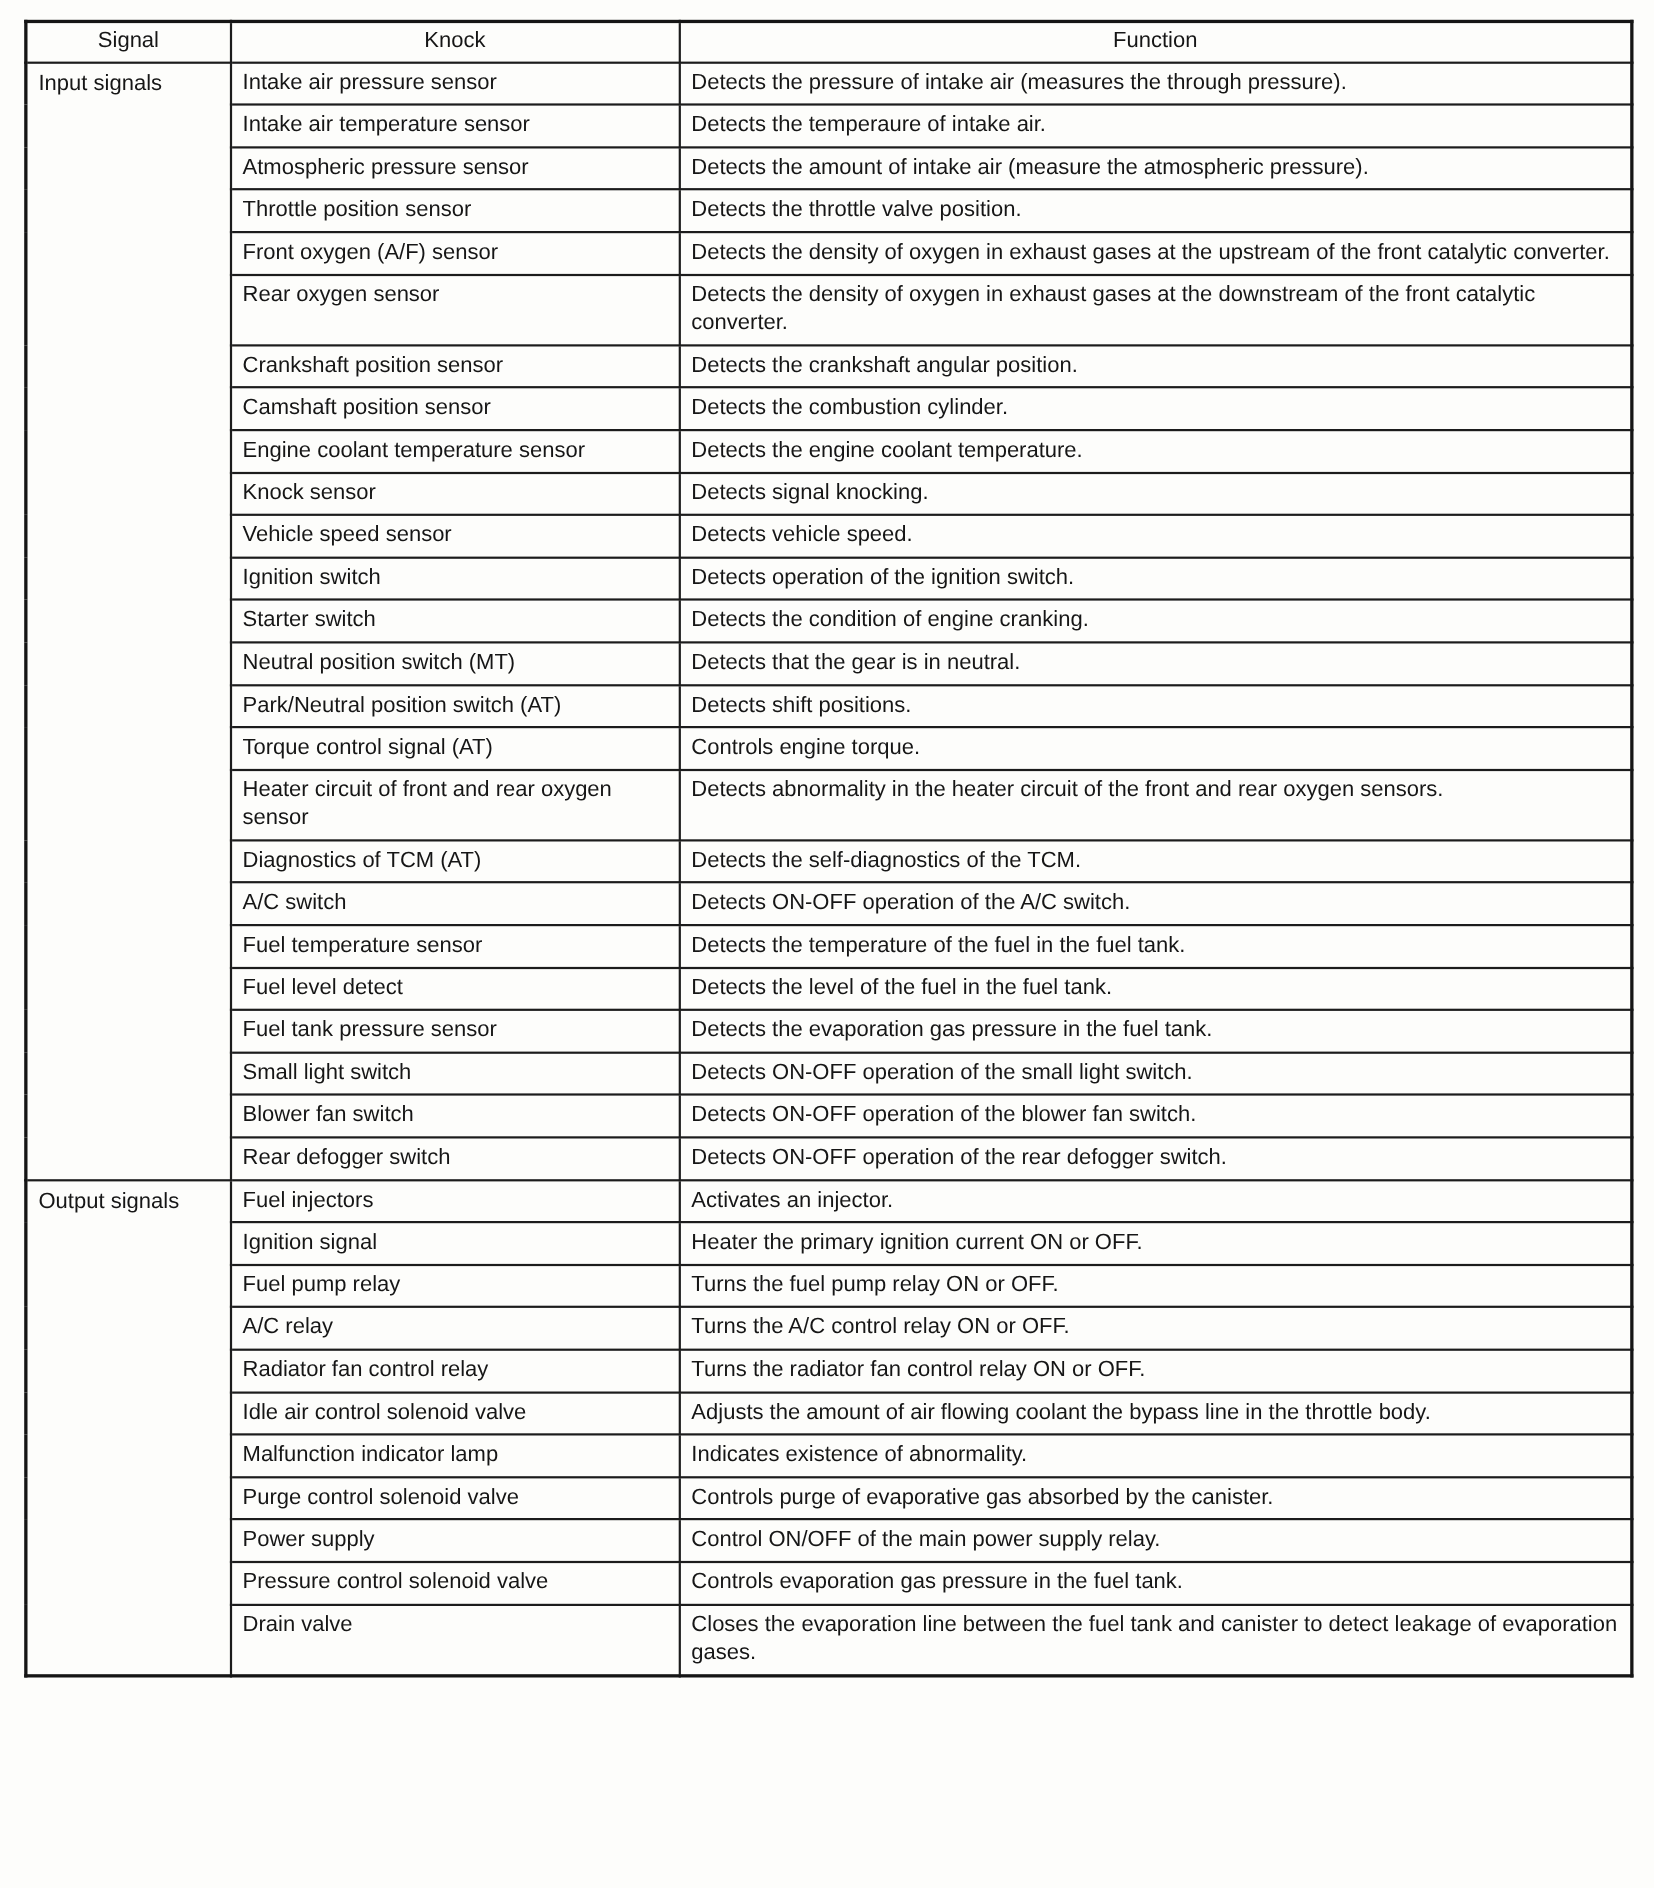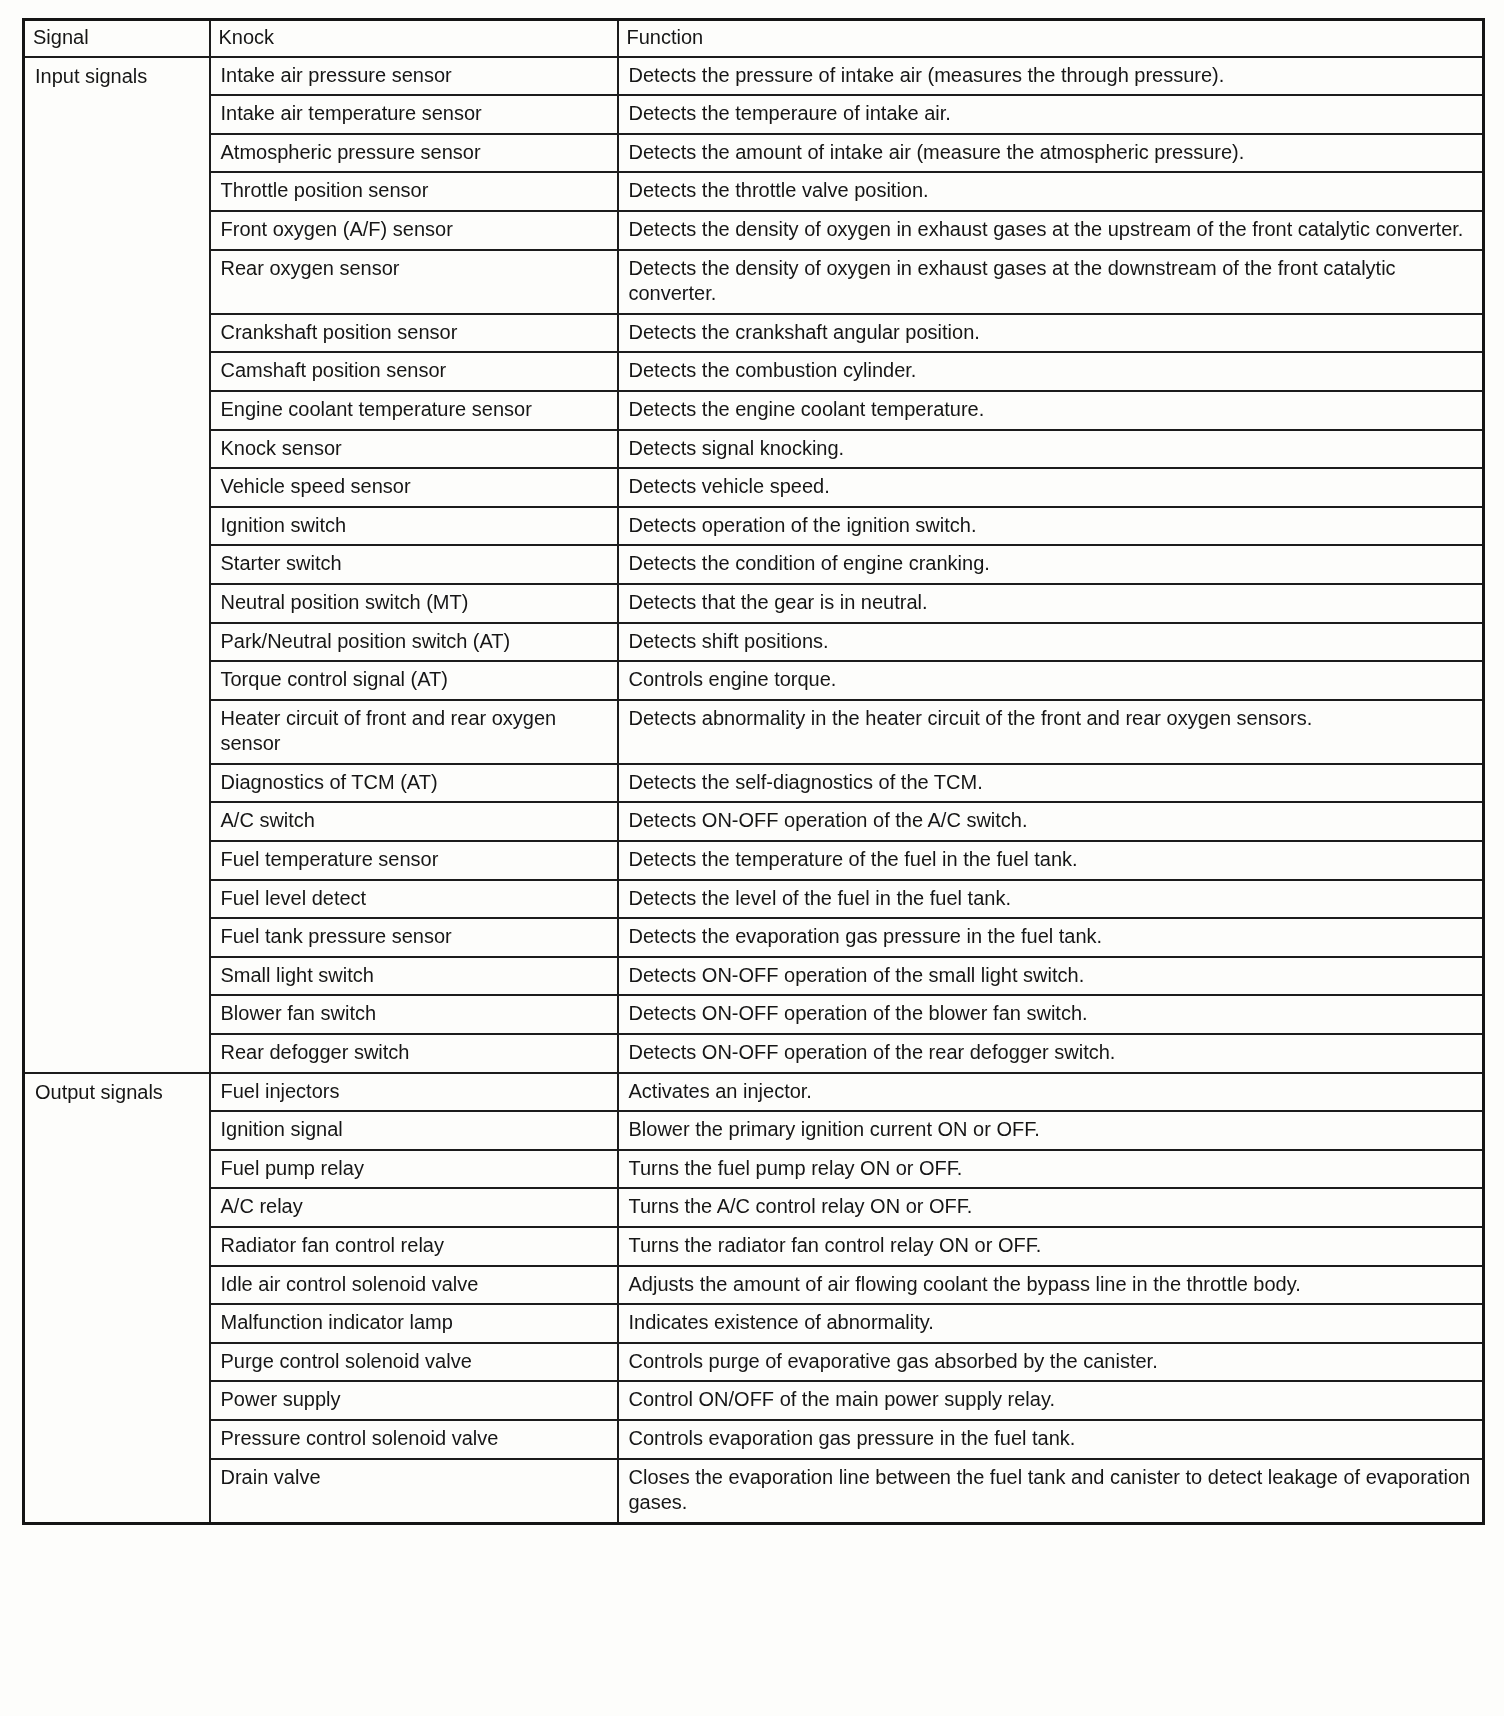--- a/index.html
+++ b/index.html
@@ -29,21 +29,21 @@
   th, td {
     border: 2px solid #1c1c1c;
     font-size: 20px;
     line-height: 1.28;
     vertical-align: top;
     padding: 5px 10px 6px 10px;
     word-wrap: break-word;
   }
   thead th {
     font-weight: normal;
-    text-align: left;
+    text-align: center;
     padding: 4px 8px 5px 8px;
   }
   td.signal-cell {
     vertical-align: top;
     padding-top: 6px;
   }
   td.unit-cell { }
   td.function-cell { }
 </style>
 </head>
@@ -165,21 +165,21 @@
           <td class="unit-cell">Rear defogger switch</td>
           <td class="function-cell">Detects ON-OFF operation of the rear defogger switch.</td>
         </tr>
         <tr>
           <td class="signal-cell" rowspan="11">Output signals</td>
           <td class="unit-cell">Fuel injectors</td>
           <td class="function-cell">Activates an injector.</td>
         </tr>
         <tr>
           <td class="unit-cell">Ignition signal</td>
-          <td class="function-cell">Blower the primary ignition current ON or OFF.</td>
+          <td class="function-cell">Heater the primary ignition current ON or OFF.</td>
         </tr>
         <tr>
           <td class="unit-cell">Fuel pump relay</td>
           <td class="function-cell">Turns the fuel pump relay ON or OFF.</td>
         </tr>
         <tr>
           <td class="unit-cell">A/C relay</td>
           <td class="function-cell">Turns the A/C control relay ON or OFF.</td>
         </tr>
         <tr>

